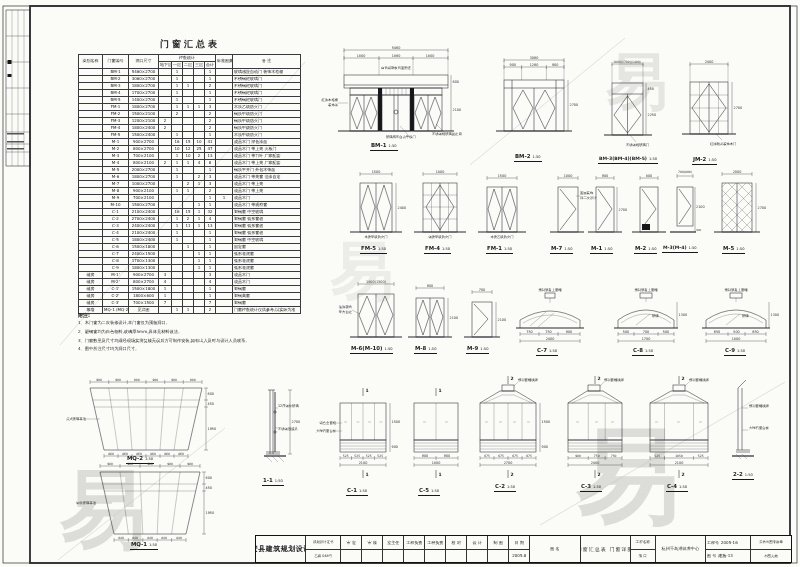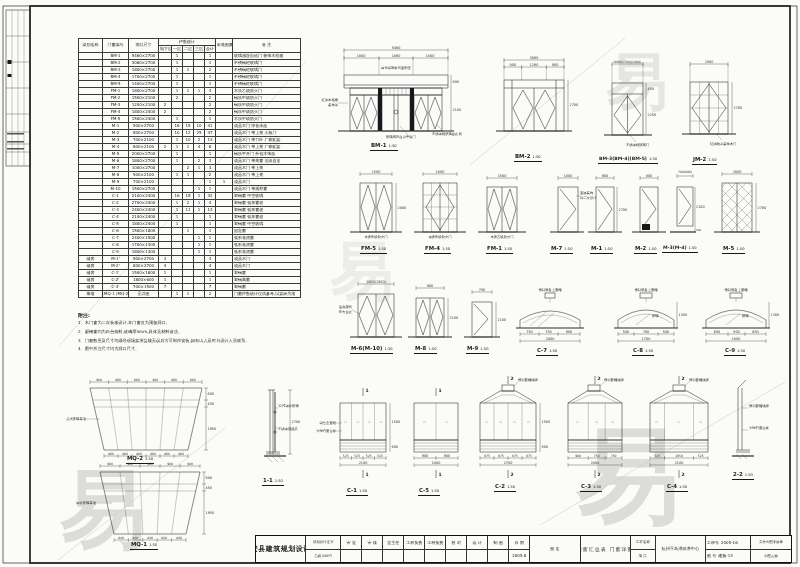--- a/index.html
+++ b/index.html
@@ -64,20 +64,21 @@
 
   <div class="wm" style="left:60px;top:452px;font-size:86px">易</div>
   <div class="wm" style="left:576px;top:408px;font-size:104px">易</div>
   <div class="wm" style="left:606px;top:40px;font-size:62px;opacity:.7">易</div>
   <div class="wm" style="left:330px;top:228px;font-size:64px;opacity:.5">易</div>
   <svg class="abs" style="left:0;top:0" width="800" height="567">
     <path d="M60 345L305 62M470 165L625 38M540 525L785 382M58 560L225 428" style="stroke:#c6c6c0;stroke-width:.9;opacity:.55"></path>
   </svg>
 
   <div id="tblwrap">
+    <div id="tbltitle">门窗汇总表</div>
     <table class="sch">
       <colgroup>
           <col style="width:24px">
           <col style="width:26px">
           <col style="width:30px">
           <col style="width:13px">
           <col style="width:11px">
           <col style="width:11px">
           <col style="width:11px">
           <col style="width:11px">

